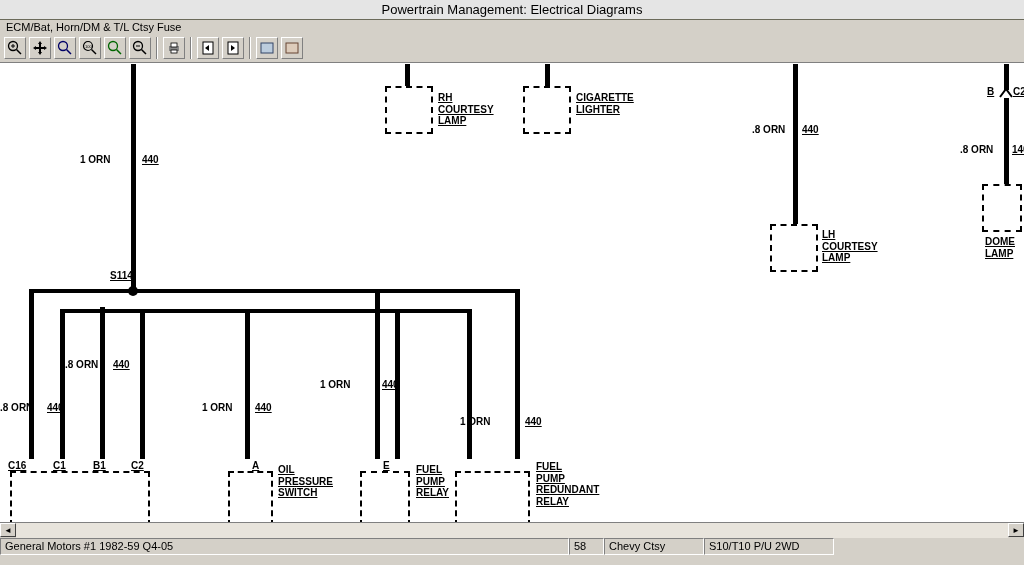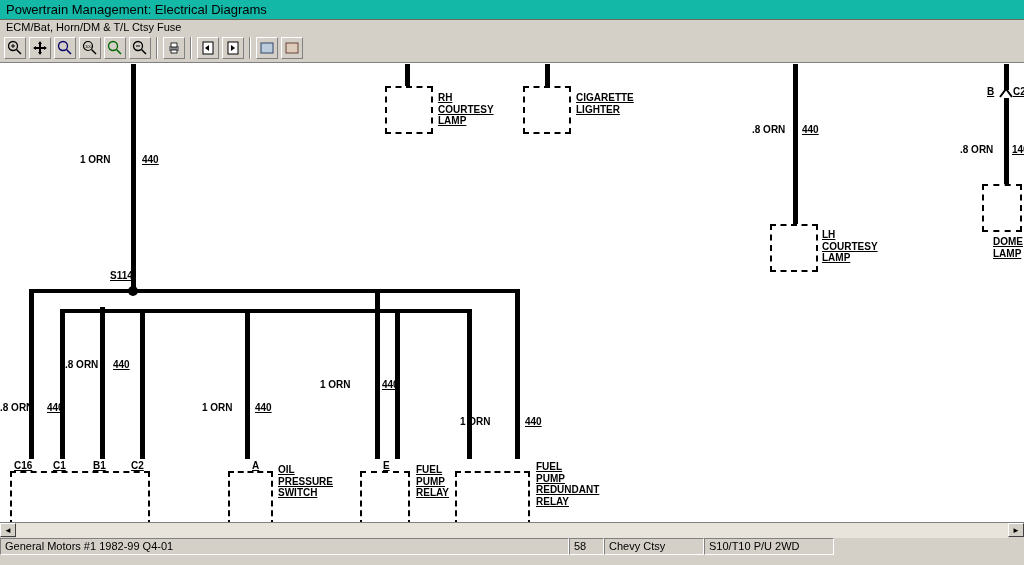--- a/index.html
+++ b/index.html
@@ -7,24 +7,25 @@
     font-family: "MS Sans Serif", Tahoma, Arial, sans-serif;
     font-size: 11px;
     background: #d4d0c8;
     width: 1024px;
     height: 565px;
     overflow: hidden;
     position: relative;
     color: #000;
   }
   .titlebar {
-    background: #14b8a6;
+    background: #e5e5e5;
     padding: 2px 6px;
     font-size: 13px;
     border-bottom: 1px solid #6b6a5a;
+    text-align: center;
   }
   .subtitle {
     background: #d4d0c8;
     padding: 1px 6px;
     font-size: 11px;
   }
   .toolbar {
     display: flex;
     gap: 3px;
     padding: 3px 4px;
@@ -229,21 +230,21 @@
 
   <div class="lbl nou" style="left:202px; top:338px;"><span>1 ORN</span></div>
   <div class="lbl" style="left:255px; top:338px;">440</div>
 
   <div class="lbl nou" style="left:320px; top:315px;"><span>1 ORN</span></div>
   <div class="lbl" style="left:382px; top:315px;">440</div>
 
   <div class="lbl nou" style="left:460px; top:352px;"><span>1 ORN</span></div>
   <div class="lbl" style="left:525px; top:352px;">440</div>
 
-  <div class="lbl" style="left:14px; top:396px;">C16</div>
+  <div class="lbl" style="left:8px; top:396px;">C16</div>
   <div class="lbl" style="left:53px; top:396px;">C1</div>
   <div class="lbl" style="left:93px; top:396px;">B1</div>
   <div class="lbl" style="left:131px; top:396px;">C2</div>
   <div class="lbl" style="left:252px; top:396px;">A</div>
   <div class="lbl" style="left:383px; top:396px;">E</div>
 
   <div class="dashbox" style="left:10px; top:407px; width:140px; height:55px;"></div>
 
   <div class="dashbox" style="left:228px; top:407px; width:45px; height:55px;"></div>
   <div class="lbl" style="left:278px; top:400px;">OIL
@@ -283,29 +284,29 @@
   <div class="wire" style="left:1004px; top:0; width:5px; height:26px;"></div>
   <div class="lbl" style="left:987px; top:22px;">B</div>
   <svg style="position:absolute; left:998px; top:23px;" width="16" height="12">
       <path d="M2 10 L8 2 L14 10" fill="none" stroke="#000" stroke-width="2"></path>
     </svg>
   <div class="lbl" style="left:1015px; top:22px; left:1013px;">C260</div>
   <div class="wire" style="left:1004px; top:34px; width:5px; height:86px;"></div>
   <div class="lbl nou" style="left:960px; top:80px;"><span>.8 ORN</span></div>
   <div class="lbl" style="left:1012px; top:80px;">140</div>
   <div class="dashbox" style="left:982px; top:120px; width:40px; height:48px;"></div>
-  <div class="lbl" style="left:985px; top:172px;margin-left:8px;">DOME
+  <div class="lbl" style="left:985px; top:172px;">DOME
 LAMP</div>
 
   <div class="hscroll">
     <div class="sbtn">◄</div>
     <div class="strack"></div>
     <div class="sbtn">►</div>
   </div>
 
   <div class="statusbar">
-    <div class="cell" style="flex:0 0 569px;">General Motors #1 1982-99 Q4-01</div>
+    <div class="cell" style="flex:0 0 569px;">General Motors #1 1982-59 Q4-05</div>
     <div class="cell" style="flex:0 0 35px;">58</div>
     <div class="cell" style="flex:0 0 100px;">Chevy Ctsy</div>
     <div class="cell" style="flex:0 0 130px;">S10/T10 P/U 2WD</div>
     <div class="cell" style="flex:1;margin-top:40px;">V6-173 2.8L</div>
   </div>
 </div>
 
 </body></html>

